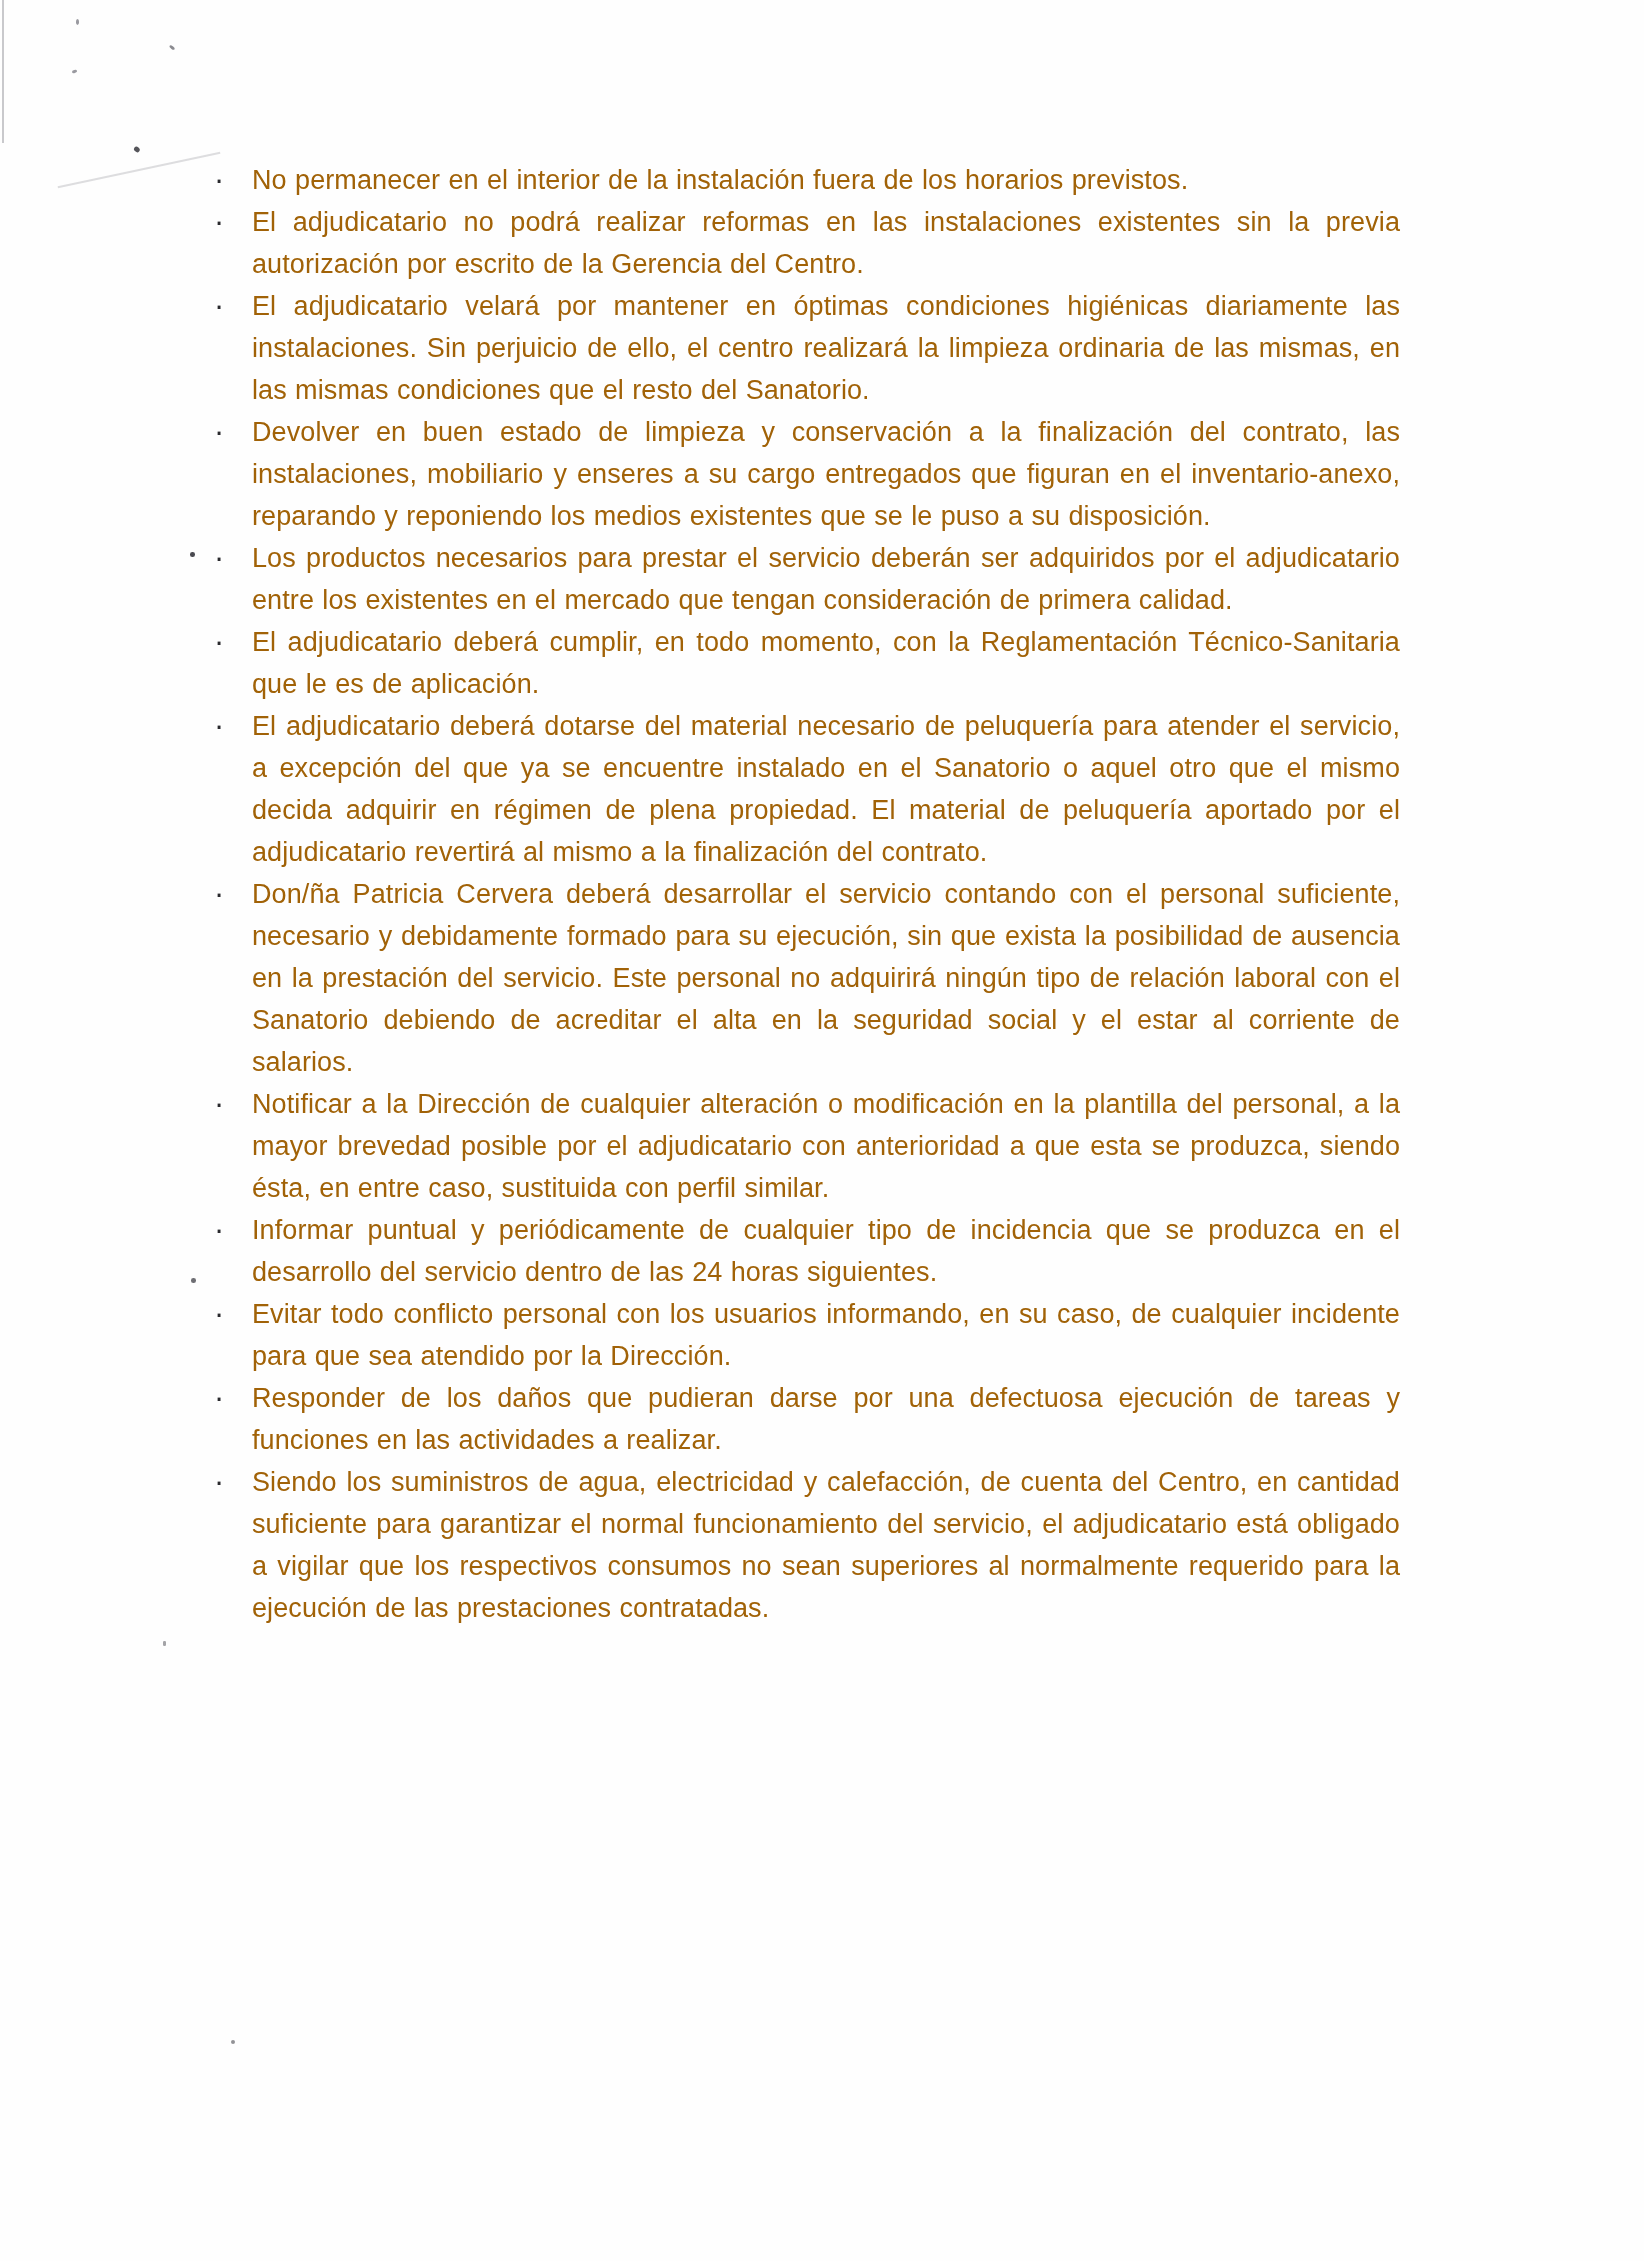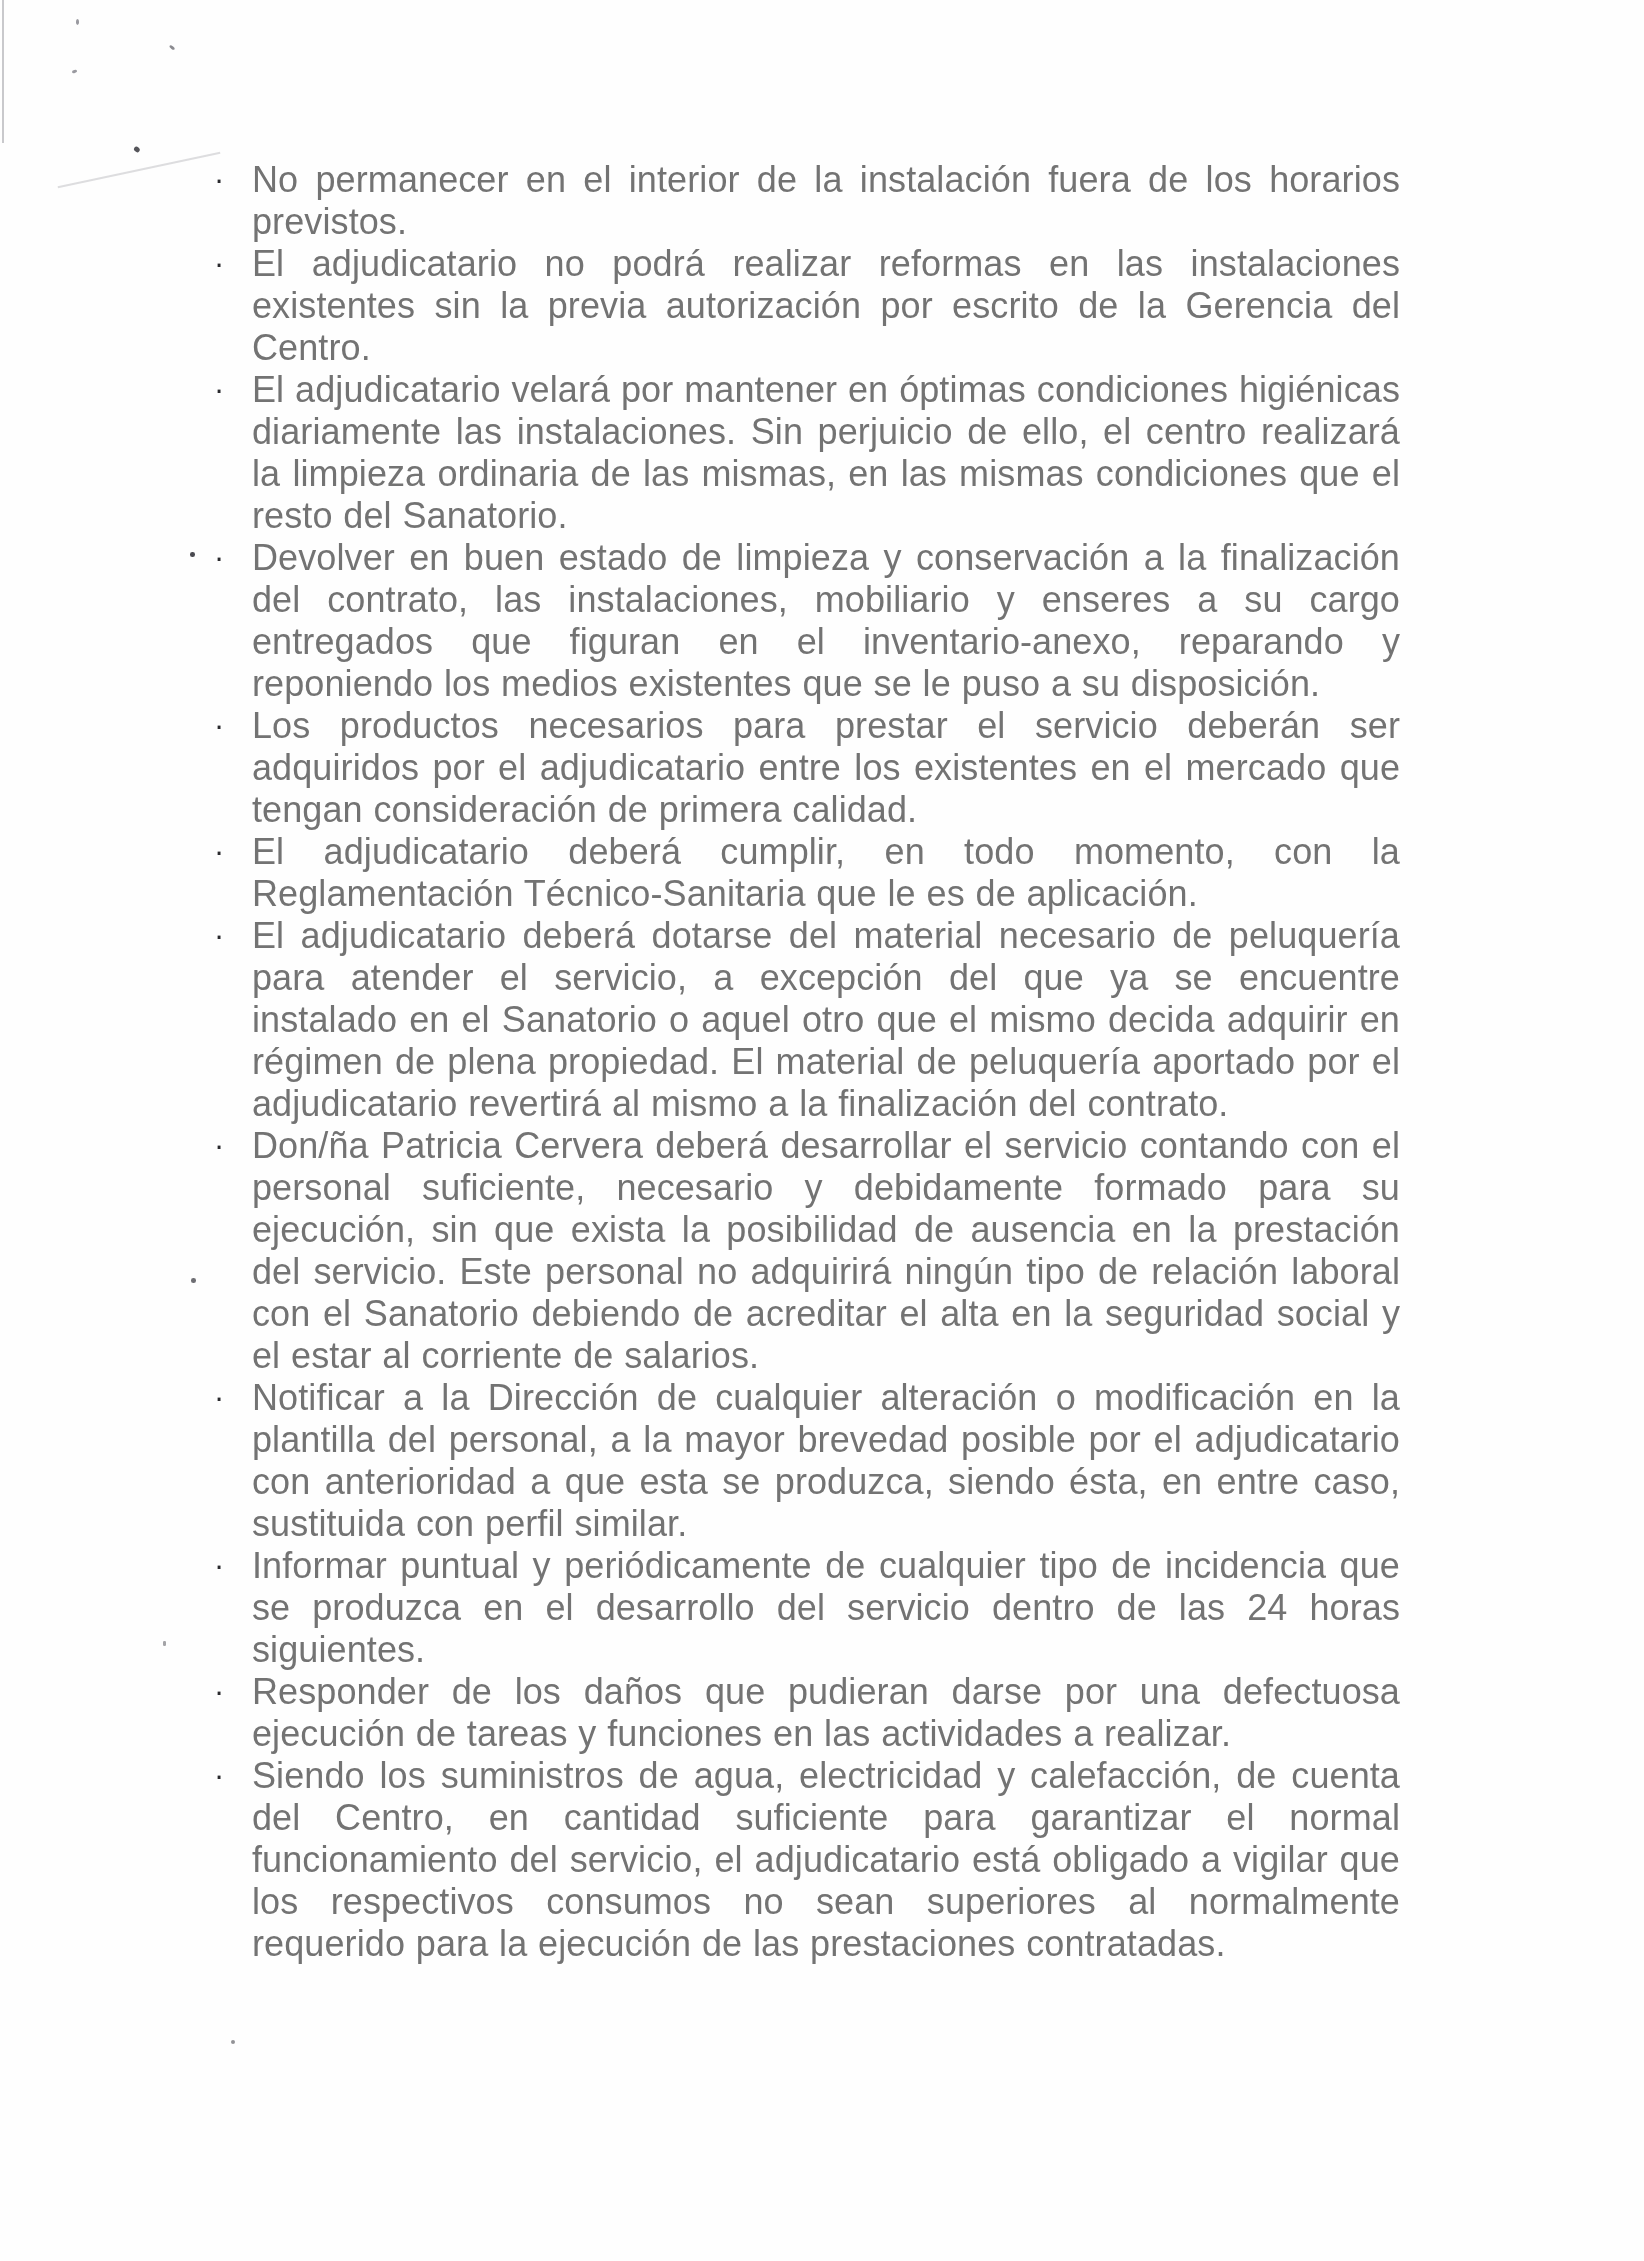--- a/index.html
+++ b/index.html
@@ -21,23 +21,23 @@
     top: 159px;
     width: 1148px;
   }
   ul.bullet-list {
     list-style: none;
     margin: 0;
     padding: 0;
   }
   ul.bullet-list li {
     position: relative;
-    font-size: 36px;
+    font-size: 27px;
     line-height: 42px;
-    color: #737373;
+    color: #a16207;
     text-align: justify;
     text-align-last: left;
     letter-spacing: 0.1px;
     word-spacing: 0.7px;
   }
   ul.bullet-list li::before {
     content: "\00B7";
     position: absolute;
     left: -38px;
     top: -1.3px;
@@ -105,19 +105,20 @@
       <li>No permanecer en el interior de la instalación fuera de los horarios previstos.</li>
       <li>El adjudicatario no podrá realizar reformas en las instalaciones existentes sin la previa autorización por escrito de la Gerencia del Centro.</li>
       <li>El adjudicatario velará por mantener en óptimas condiciones higiénicas diariamente las instalaciones. Sin perjuicio de ello, el centro realizará la limpieza ordinaria de las mismas, en las mismas condiciones que el resto del Sanatorio.</li>
       <li>Devolver en buen estado de limpieza y conservación a la finalización del contrato, las instalaciones, mobiliario y enseres a su cargo entregados  que figuran en el inventario-anexo, reparando y reponiendo los medios existentes que se le puso a su disposición.</li>
       <li>Los productos necesarios para prestar el servicio deberán ser adquiridos por el adjudicatario entre los existentes en el mercado que tengan consideración de primera calidad.</li>
       <li>El adjudicatario deberá cumplir, en todo momento, con la Reglamentación Técnico-Sanitaria que le es de aplicación.</li>
       <li>El adjudicatario deberá dotarse del material necesario de peluquería para atender el servicio, a excepción del que ya se encuentre instalado en el Sanatorio o aquel otro que el mismo decida adquirir en régimen de plena propiedad. El material de peluquería aportado por el adjudicatario revertirá al mismo a la finalización del contrato.</li>
       <li>Don/ña Patricia Cervera deberá desarrollar el servicio contando con el personal suficiente, necesario y debidamente formado para su ejecución, sin que exista la posibilidad de ausencia en la prestación del servicio. Este personal no adquirirá ningún tipo de relación laboral con el Sanatorio debiendo de acreditar el alta en la seguridad social y el estar al corriente de salarios.</li>
       <li>Notificar a la Dirección de cualquier alteración o modificación en la plantilla del personal, a la mayor brevedad posible por el adjudicatario con anterioridad a que esta se produzca, siendo ésta, en entre caso, sustituida con perfil similar.</li>
       <li>Informar puntual y periódicamente de cualquier tipo de incidencia que se produzca en el desarrollo del servicio dentro de las 24 horas siguientes.</li>
+      <li>Evitar todo conflicto personal con los usuarios informando, en su caso, de cualquier incidente para que sea atendido por la Dirección.</li>
       <li>Responder de los daños que pudieran darse por una defectuosa ejecución de tareas y funciones en las actividades a realizar.</li>
       <li>Siendo los suministros de agua, electricidad y calefacción, de cuenta del Centro, en cantidad suficiente para garantizar el normal funcionamiento del servicio, el adjudicatario está obligado a vigilar que los respectivos consumos no sean superiores al normalmente requerido para la ejecución de las prestaciones contratadas.</li>
     </ul>
   </div>
 
 </div>
 
 
 </body></html>

